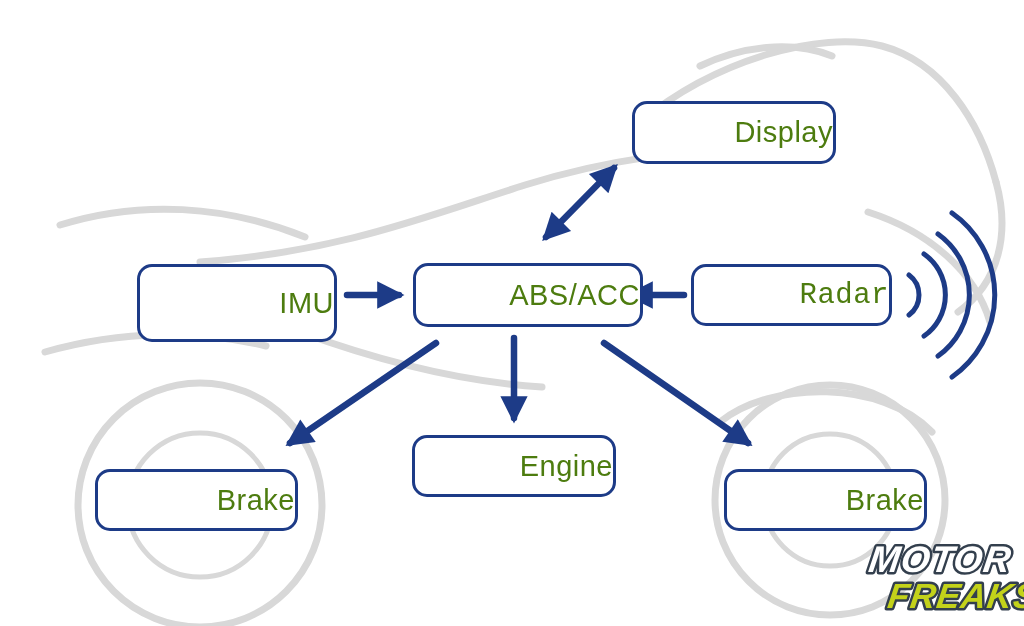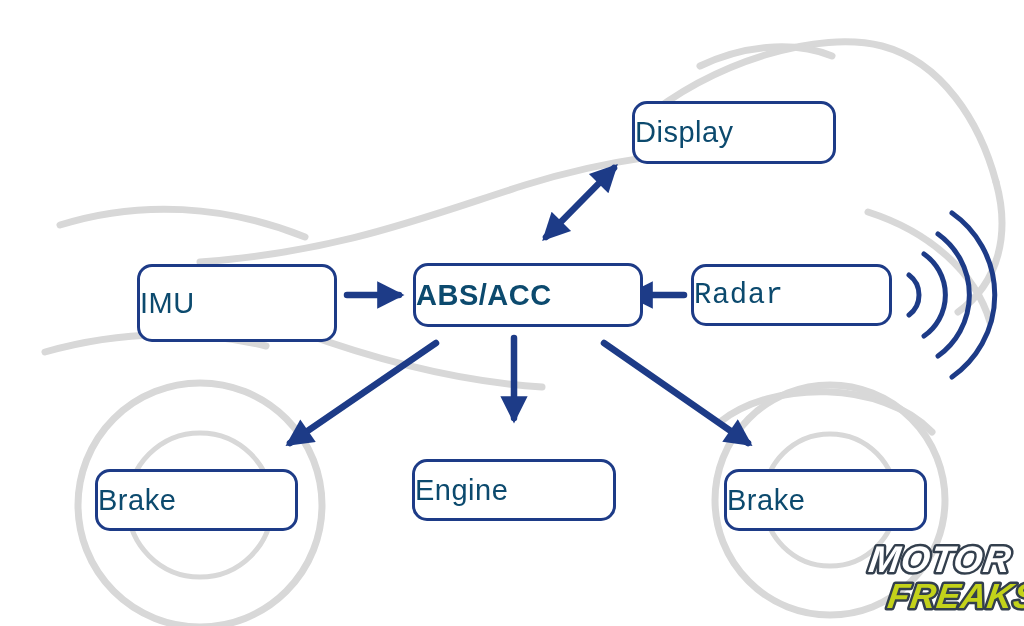--- a/index.html
+++ b/index.html
@@ -7,34 +7,34 @@
     position:relative;
     width:1024px;height:626px;
     background:#ffffff;
     overflow:hidden;
     font-family:"Liberation Sans", sans-serif;
   }
   .layer{position:absolute;left:0;top:0;width:1024px;height:626px;}
   .node{
     position:absolute;
     box-sizing:border-box;
-    display:flex;align-items:center;justify-content:flex-start;
+    display:flex;align-items:center;justify-content:flex-end;
     background:#ffffff;
     border:3px solid #1d3b87;
     border-radius:15px;
-    color:#0c4a6e;
+    color:#4d7c0f;
     font-size:29px;
     letter-spacing:0.5px;
     z-index:3;
   }
   .node-display{left:632px;top:101px;width:204px;height:63px;}
   .node-imu{left:137px;top:264px;width:200px;height:78px;}
-  .node-abs{left:413px;top:263px;width:230px;height:64px;font-weight:bold;}
+  .node-abs{left:413px;top:263px;width:230px;height:64px;}
   .node-radar{left:691px;top:264px;width:201px;height:62px;font-family:Liberation Mono, monospace;}
-  .node-engine{left:412px;top:435px;width:204px;height:62px;margin-top:24px;}
+  .node-engine{left:412px;top:435px;width:204px;height:62px;}
   .node-brake-left{left:95px;top:469px;width:203px;height:62px;}
   .node-brake-right{left:724px;top:469px;width:203px;height:62px;}
   svg{display:block;}
   .logo-layer{position:absolute;left:0;top:0;width:1024px;height:626px;z-index:4;pointer-events:none;}
 </style>
 </head>
 <body>
 
 <div class="canvas">
 

